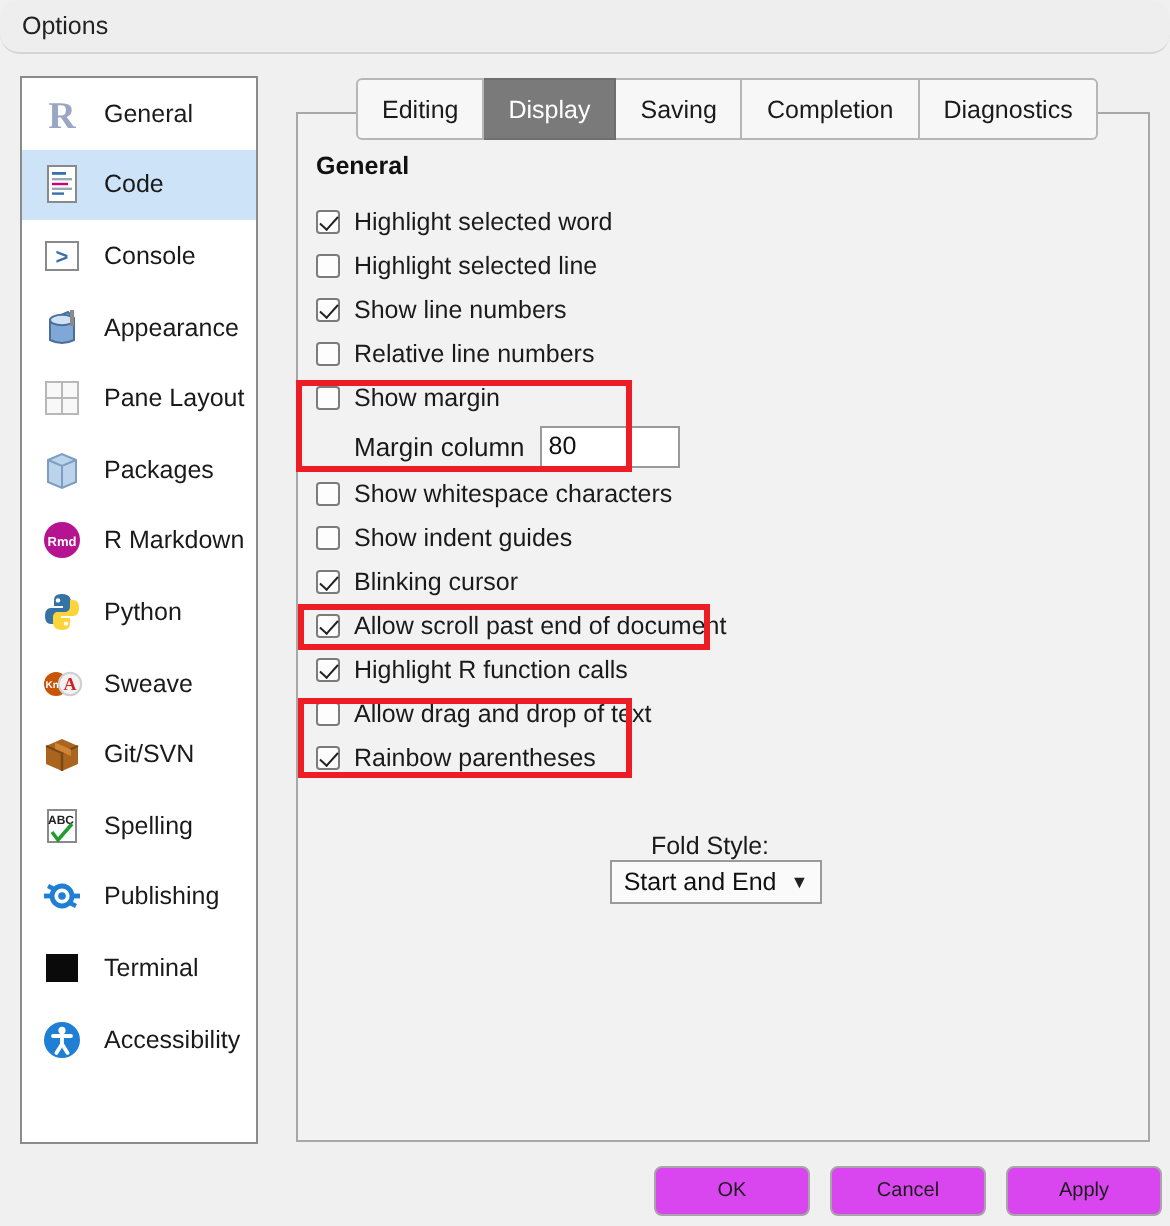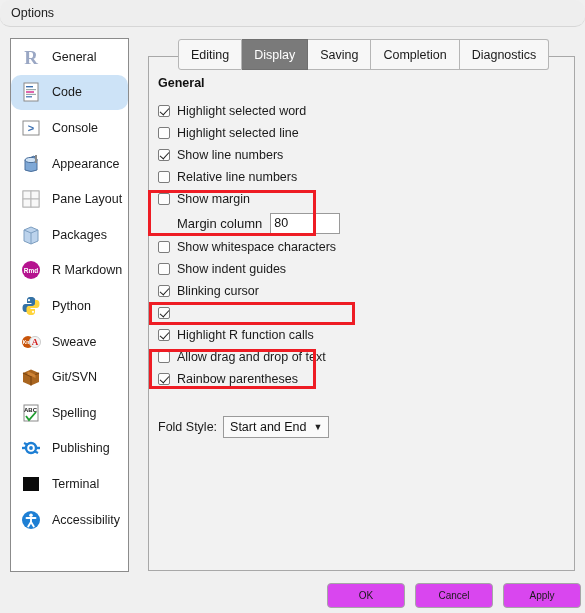--- a/index.html
+++ b/index.html
@@ -46,21 +46,21 @@
   }
   .side-item {
     position: relative;
     height: 35.6px;
     display: flex;
     align-items: center;
     padding-left: 9px;
     box-sizing: border-box;
     cursor: default;
   }
-  .side-item.selected { background: #cde3f7; border-radius: 10px; }
+  .side-item.selected { background: #cde3f7; }
   .side-label {
     margin-left: 10px;
     font-size: 12.5px;
     color: #1a1a1a;
     white-space: nowrap;
   }
   .side-icon {
     width: 22px; height: 22px;
     flex: 0 0 22px;
     position: relative;
@@ -179,20 +179,21 @@
     font-size: 12.5px;
     color: #111;
     padding: 0 3px;
     line-height: 19px;
   }
 
   .fold-row {
     display: flex;
     align-items: center;
     margin-top: 26px;
+    flex-direction: column;
   }
   .fold-label {
     font-size: 12.5px;
     color: #1a1a1a;
     margin-right: 6px;
   }
   .select-box {
     height: 22px;
     min-width: 96px;
     border: 1px solid #9a9a9a;
@@ -444,20 +445,21 @@
       <div class="cb-row">
         <span class="cb-box"></span>
         <span class="cb-label">Show indent guides</span>
       </div>
       <div class="cb-row">
         <span class="cb-box checked"></span>
         <span class="cb-label">Blinking cursor</span>
       </div>
       <div class="cb-row">
         <span class="cb-box checked"></span>
+        <span class="cb-label">Allow scroll past end of document</span>
       </div>
       <div class="cb-row">
         <span class="cb-box checked"></span>
         <span class="cb-label">Highlight R function calls</span>
       </div>
       <div class="cb-row">
         <span class="cb-box"></span>
         <span class="cb-label">Allow drag and drop of text</span>
       </div>
       <div class="cb-row">

